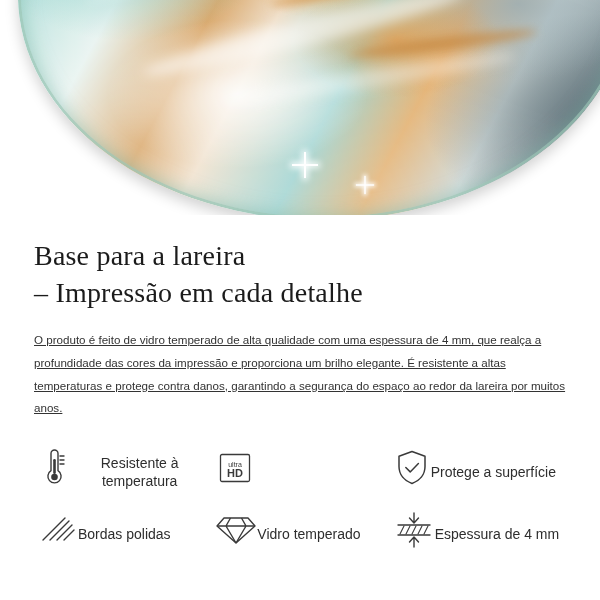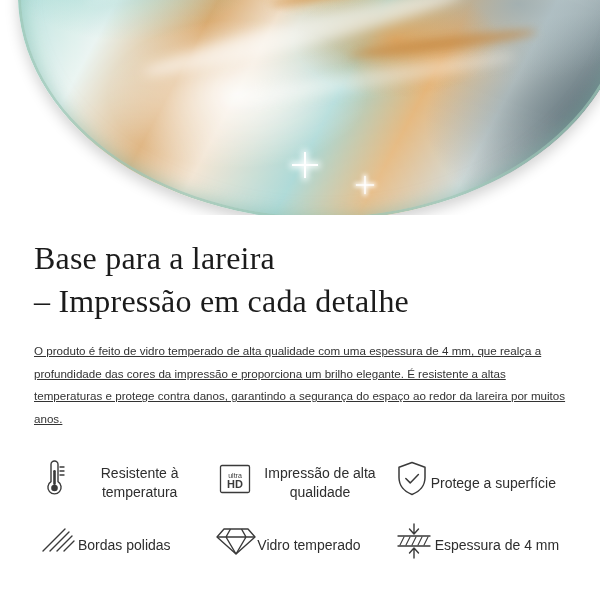--- a/index.html
+++ b/index.html
@@ -109,21 +109,21 @@
   .spk2 { left: 352px; top: 172px; transform: scale(.7); }
 
   
   .content {
     position: relative;
     padding: 0 34px;
   }
   .headline {
     margin: 22px 0 0 0;
     font-family: "Liberation Serif", serif;
-    font-size: 32px;
+    font-size: 28px;
     line-height: 1.33;
     font-weight: 400;
     color: #1b1b1b;
     letter-spacing: .2px;
   }
   .headline .line2 { display: block; }
   .paragraph {
     margin: 18px 0 0 0;
     font-size: 11.6px;
     line-height: 1.95;
@@ -204,21 +204,20 @@
       </div>
 
       <div class="feature">
         <div class="glyph">
           <svg width="40" height="40" viewBox="0 0 40 40" fill="none" stroke="#3a3a3a" stroke-width="1.3">
             <rect x="5.5" y="6.5" width="29" height="27" rx="1.5"></rect>
             <text x="20" y="18.5" text-anchor="middle" font-family="Liberation Sans, sans-serif" font-size="7" fill="#3a3a3a" stroke="none">ultra</text>
             <text x="20" y="29" text-anchor="middle" font-family="Liberation Sans, sans-serif" font-size="11" font-weight="bold" fill="#3a3a3a" stroke="none">HD</text>
           </svg>
         </div>
-        <div class="cap">Impressão de alta qualidade</div>
       </div>
 
       <div class="feature">
         <div class="glyph">
           <svg width="38" height="42" viewBox="0 0 38 42" fill="none" stroke="#3a3a3a" stroke-width="1.5" stroke-linecap="round" stroke-linejoin="round">
             <path d="M19 4.5l13 4.8v10.2c0 8.1-5.4 14.2-13 17-7.6-2.8-13-8.9-13-17V9.3L19 4.5z"></path>
             <path d="M12.8 20.5l4.4 4.4 8.2-8.4"></path>
           </svg>
         </div>
         <div class="cap">Protege a superfície</div>

